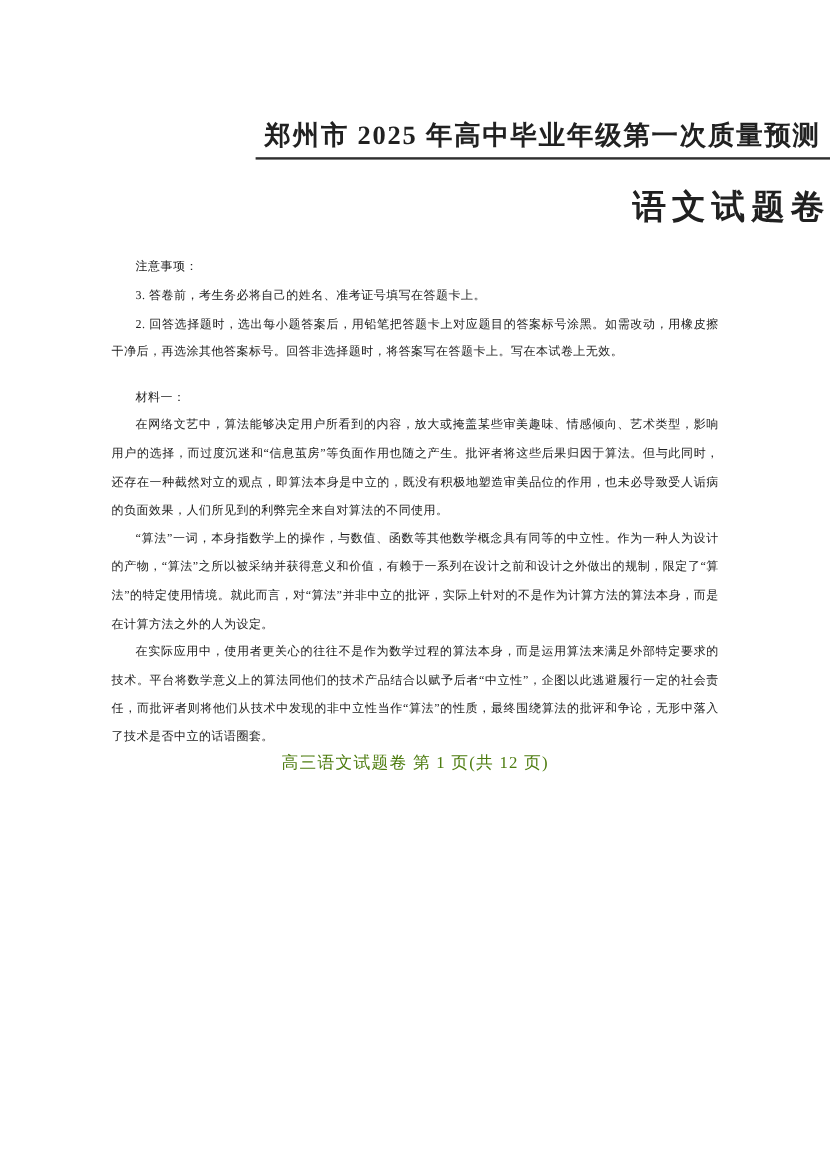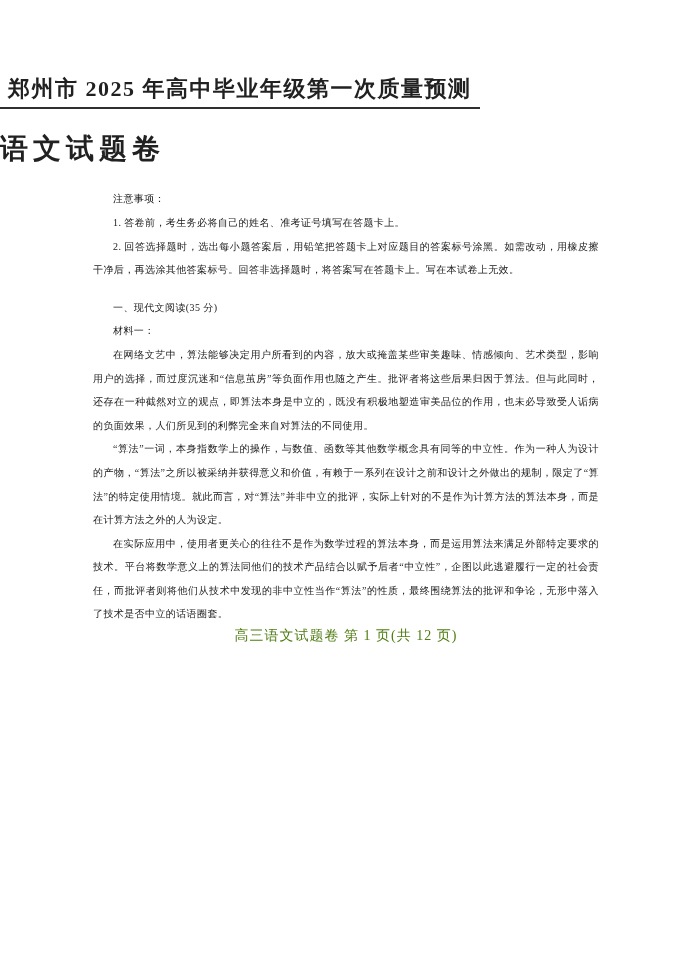--- a/index.html
+++ b/index.html
@@ -11,22 +11,22 @@
     position: relative;
     width: 692px;
     height: 978px;
     margin: 0 auto;
     background: #ffffff;
     color: #212121;
     font-family: "Liberation Serif", "DejaVu Serif", serif;
     overflow: hidden;
   }
   .head {
-    text-align: left;
-    padding-top: 76px;
+    text-align: right;
+    padding-top: 100px;
   }
   .title {
     margin: 0;
     font-size: 22px;
     font-weight: 600;
     line-height: 1.2;
   }
   .title .title-text {
     display: inline-block;
     letter-spacing: 1.5px;
@@ -78,26 +78,25 @@
 
   <header class="head">
     <h1 class="title">
       <span class="title-text">郑州市 2025 年高中毕业年级第一次质量预测</span>
     </h1>
     <h2 class="subtitle">语文试题卷</h2>
   </header>
 
   <section class="textcol notice-block">
     <div class="line">注意事项：</div>
-    <p class="para">1. 答卷前，考生务必将自己的姓名、准考证号填写在答题卡上。</p>
+    <p class="para">3. 答卷前，考生务必将自己的姓名、准考证号填写在答题卡上。</p>
     <p class="para">2. 回答选择题时，选出每小题答案后，用铅笔把答题卡上对应题目的答案标号涂黑。如需改动，用橡皮擦干净后，再选涂其他答案标号。回答非选择题时，将答案写在答题卡上。写在本试卷上无效。</p>
   </section>
 
   <section class="textcol body-block">
-    <div class="line">一、现代文阅读(35 分)</div>
     <div class="line">材料一：</div>
     <p class="para">在网络文艺中，算法能够决定用户所看到的内容，放大或掩盖某些审美趣味、情感倾向、艺术类型，影响用户的选择，而过度沉迷和“信息茧房”等负面作用也随之产生。批评者将这些后果归因于算法。但与此同时，还存在一种截然对立的观点，即算法本身是中立的，既没有积极地塑造审美品位的作用，也未必导致受人诟病的负面效果，人们所见到的利弊完全来自对算法的不同使用。</p>
     <p class="para">“算法”一词，本身指数学上的操作，与数值、函数等其他数学概念具有同等的中立性。作为一种人为设计的产物，“算法”之所以被采纳并获得意义和价值，有赖于一系列在设计之前和设计之外做出的规制，限定了“算法”的特定使用情境。就此而言，对“算法”并非中立的批评，实际上针对的不是作为计算方法的算法本身，而是在计算方法之外的人为设定。</p>
     <p class="para">在实际应用中，使用者更关心的往往不是作为数学过程的算法本身，而是运用算法来满足外部特定要求的技术。平台将数学意义上的算法同他们的技术产品结合以赋予后者“中立性”，企图以此逃避履行一定的社会责任，而批评者则将他们从技术中发现的非中立性当作“算法”的性质，最终围绕算法的批评和争论，无形中落入了技术是否中立的话语圈套。</p>
   </section>
 
   <footer class="foot">高三语文试题卷  第 1 页(共 12 页)</footer>
 
 </div>
 

